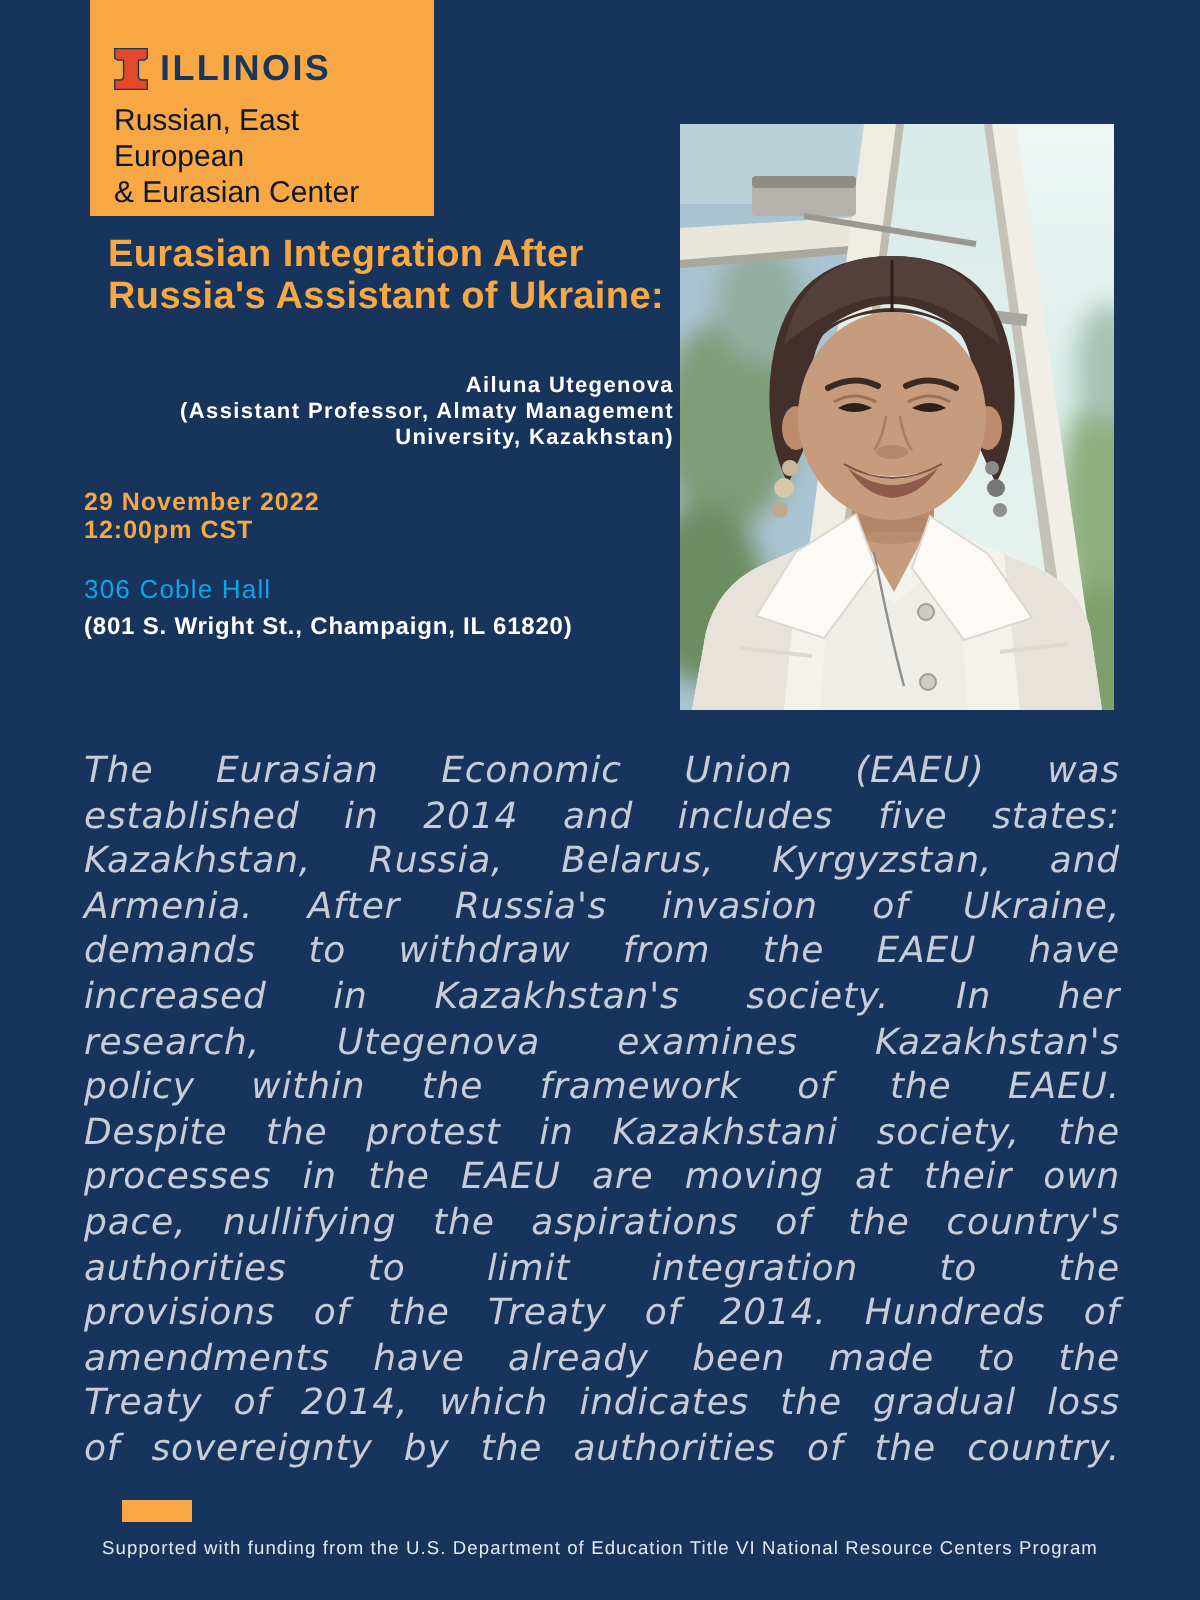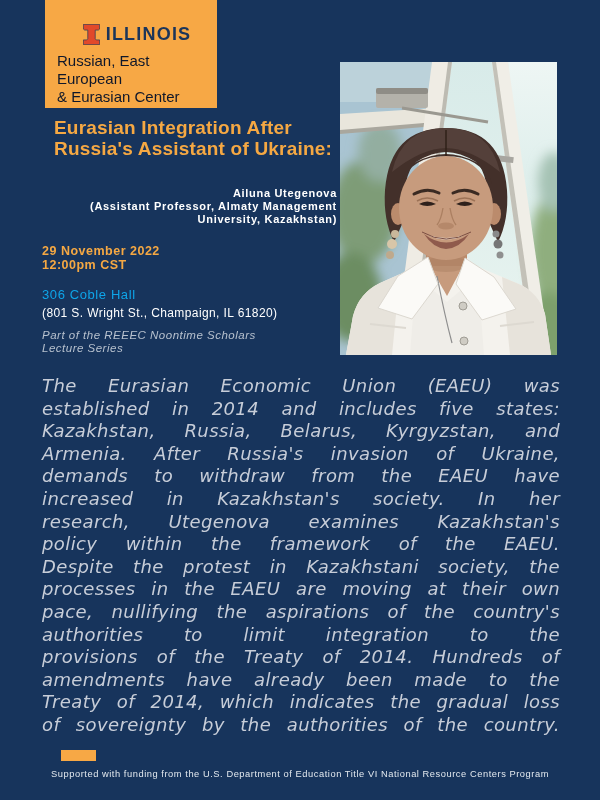--- a/index.html
+++ b/index.html
@@ -6,21 +6,21 @@
   .poster{
     position:relative;width:600px;height:800px;overflow:hidden;
     background:#17345c;
     font-family:"Liberation Sans", sans-serif;
   }
   
   .logo-box{
     position:absolute;left:45px;top:0;width:172px;height:108px;
     background:#f7a845;box-sizing:border-box;padding:24px 0 0 12px;
   }
-  .logo-row{display:flex;align-items:center;gap:6px;justify-content:center;}
+  .logo-row{display:flex;align-items:center;gap:6px;}
   .logo-wordmark{
     color:#1c355a;font-weight:bold;font-size:18px;letter-spacing:1.2px;
   }
   .logo-unit{
     margin-top:7px;color:#0f172a;font-size:15px;line-height:18px;font-weight:500;
   }
   
   .title{
     position:absolute;left:54px;top:117px;width:310px;
     color:#f5a843;font-weight:bold;font-size:19px;line-height:21px;letter-spacing:0.2px;
@@ -33,21 +33,21 @@
   .date-block{
     position:absolute;left:42px;top:245px;
     color:#f5a843;font-weight:bold;font-size:12.5px;line-height:13.5px;letter-spacing:0.5px;
   }
   .venue{
     position:absolute;left:42px;top:287px;
     color:#0ea5e9;font-weight:normal;font-size:13px;letter-spacing:0.6px;
   }
   .venue-address{
     position:absolute;left:42px;top:306px;
-    color:#ffffff;font-weight:normal;font-size:12px;letter-spacing:0.4px;
+    color:#ffffff;font-weight:bold;font-size:12px;letter-spacing:0.4px;
   }
   .series-note{
     position:absolute;left:42px;top:329px;width:250px;
     color:#b7c1ce;font-style:italic;font-size:11.5px;line-height:13px;letter-spacing:0.5px;
   }
   
   .photo{
     position:absolute;left:340px;top:62px;width:217px;height:293px;overflow:hidden;
   }
   .photo svg{display:block;}
@@ -207,21 +207,20 @@
   </div>
 
   <div class="date-block">
     <div>29 November 2022</div>
     <div>12:00pm CST</div>
   </div>
 
   <div class="venue">306 Coble Hall</div>
   <div class="venue-address">(801 S. Wright St., Champaign, IL 61820)</div>
 
-  <div class="series-note">Part of the REEEC Noontime Scholars Lecture Series</div>
 
   <div class="body-text">
       <div>The Eurasian Economic Union (EAEU) was</div>
       <div>established in 2014 and includes five states:</div>
       <div>Kazakhstan, Russia, Belarus, Kyrgyzstan, and</div>
       <div>Armenia. After Russia's invasion of Ukraine,</div>
       <div>demands to withdraw from the EAEU have</div>
       <div>increased in Kazakhstan's society. In her</div>
       <div>research, Utegenova examines Kazakhstan's</div>
       <div>policy within the framework of the EAEU.</div>

